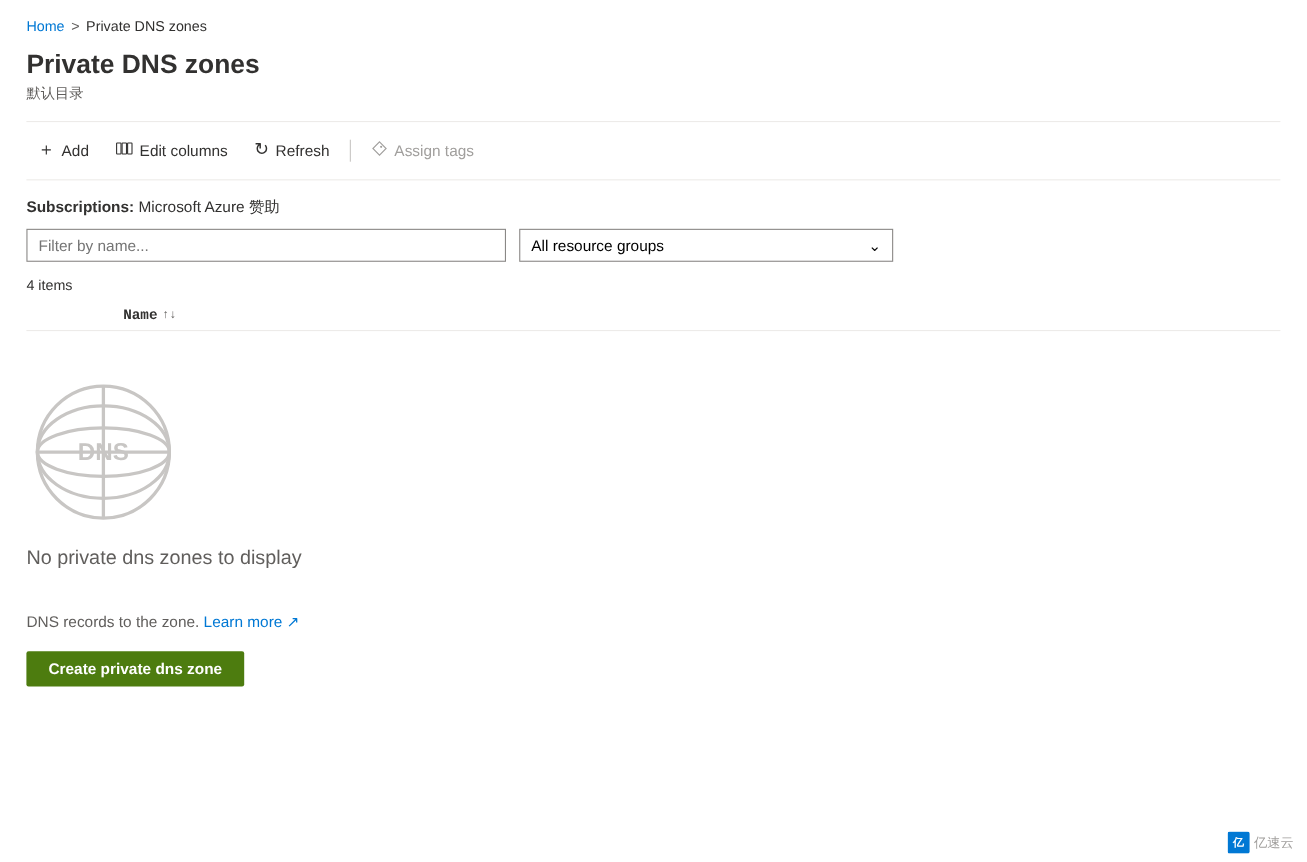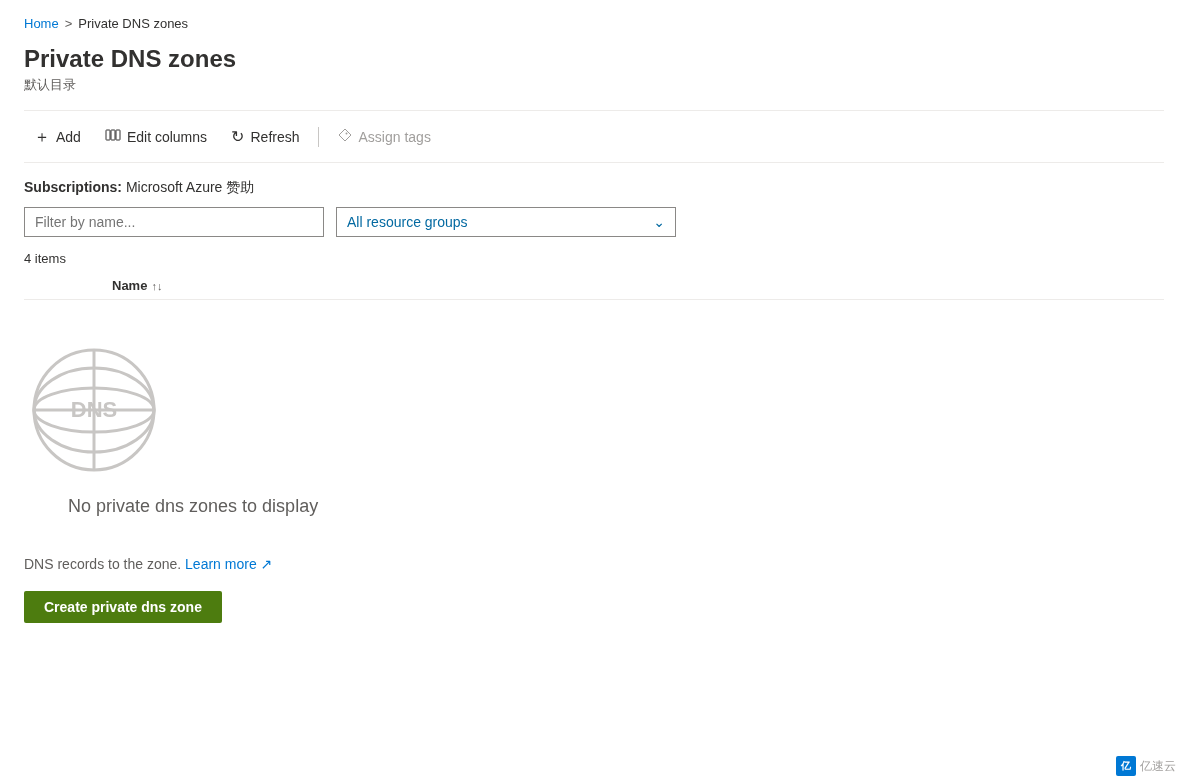--- a/index.html
+++ b/index.html
@@ -91,54 +91,55 @@
     }
     .subscriptions-label { font-weight: 600; }
 
     .filter-row {
       display: flex;
       gap: 12px;
       margin-top: 10px;
       align-items: center;
     }
     .filter-input {
-      width: 300px;
+      width: 436px;
       padding: 6px 10px;
       border: 1px solid #8a8886;
       font-size: 14px;
       color: #0c4a6e;
       outline: none;
       background: #fff;
     }
 
     .resource-group-select {
       display: flex;
       align-items: flex-start;
       justify-content: space-between;
       width: 340px;
       padding: 6px 10px;
       border: 1px solid #8a8886;
       background: #fff;
       cursor: pointer;
       font-size: 14px;
-      color: #0369a1;
+      color: #000000;
     }
 
     .items-count {
       margin-top: 14px;
       font-size: 13px;
       color: #323130;
     }
 
     .table-header {
       display: flex;
       align-items: flex-end;
       padding: 8px 0 6px 88px;
       border-bottom: 1px solid #edebe9;
       margin-top: 4px;
+      font-family: Liberation Mono, monospace;
     }
     .col-name {
       display: flex;
       align-items: center;
       gap: 4px;
       font-size: 13px;
       font-weight: 600;
       color: #323130;
       cursor: pointer;
     }
@@ -159,21 +160,20 @@
     .dns-icon-container {
       width: 140px;
       height: 140px;
       position: relative;
     }
 
     .empty-title {
       font-size: 18px;
       color: #605e5c;
       font-weight: 400;
-      margin-left: 44px;
     }
 
     .empty-description {
       font-size: 14px;
       color: #605e5c;
       text-align: center;
       max-width: 600px;
       line-height: 1.5;
     }
 

